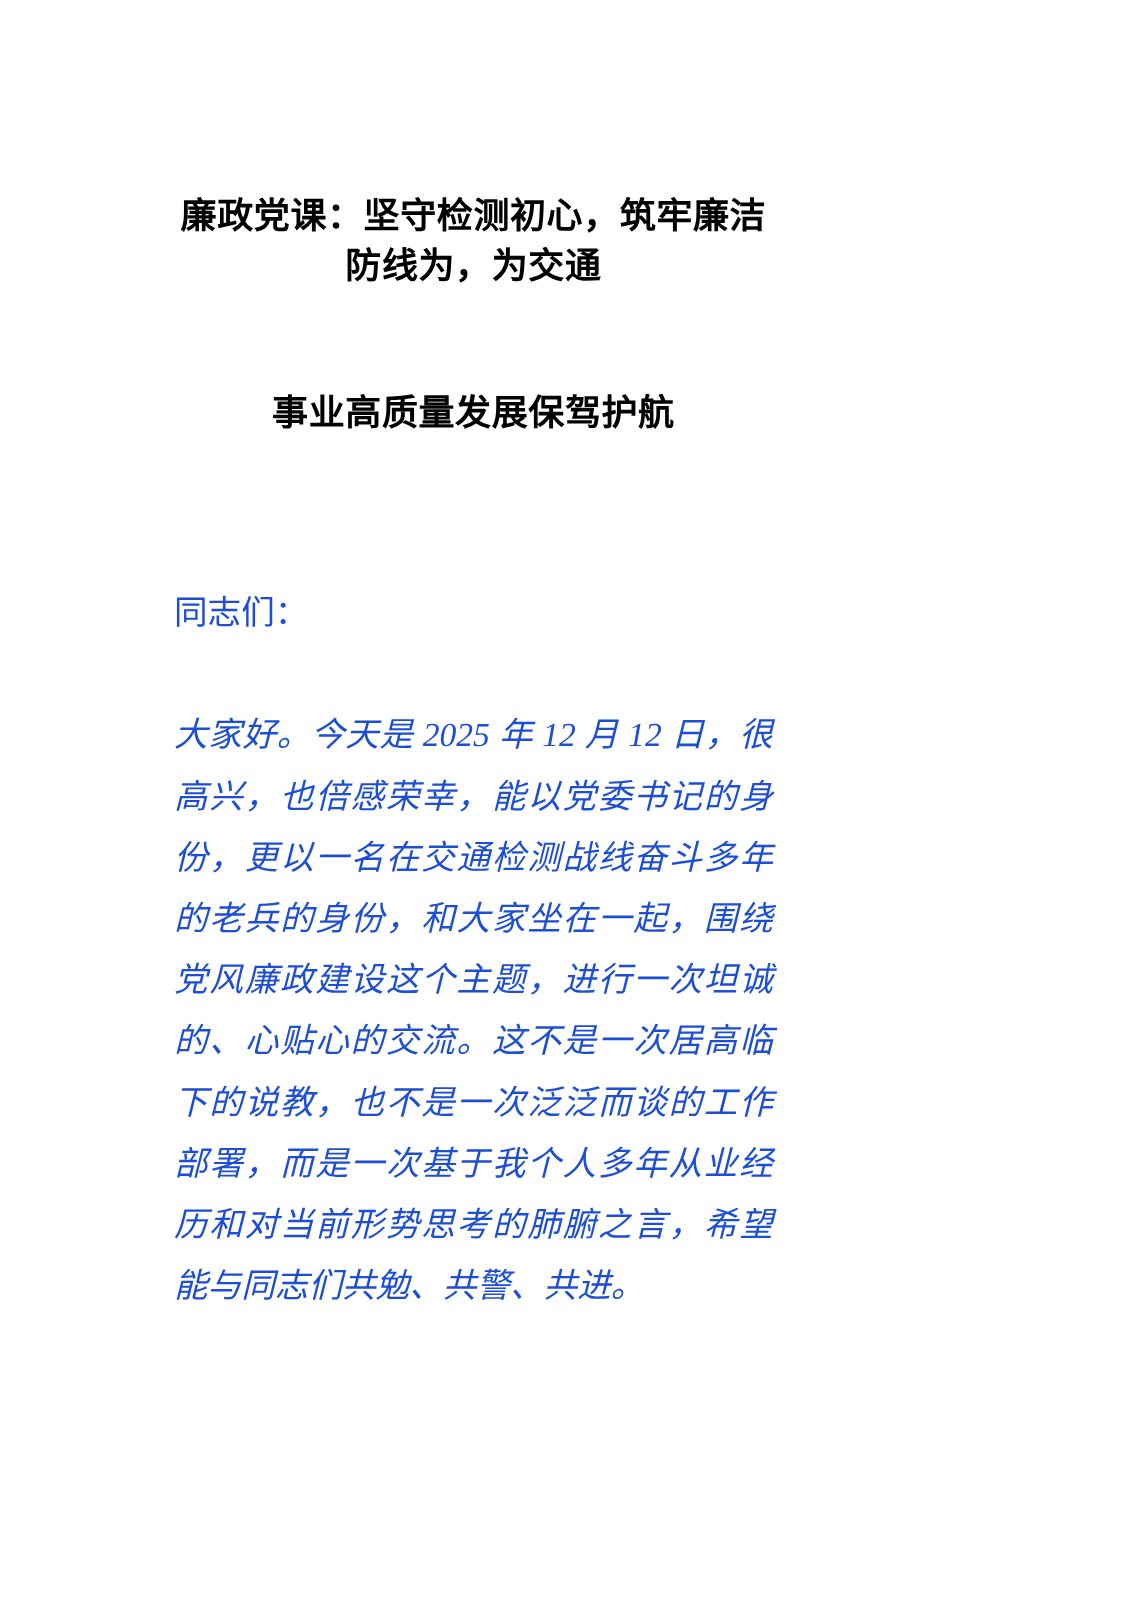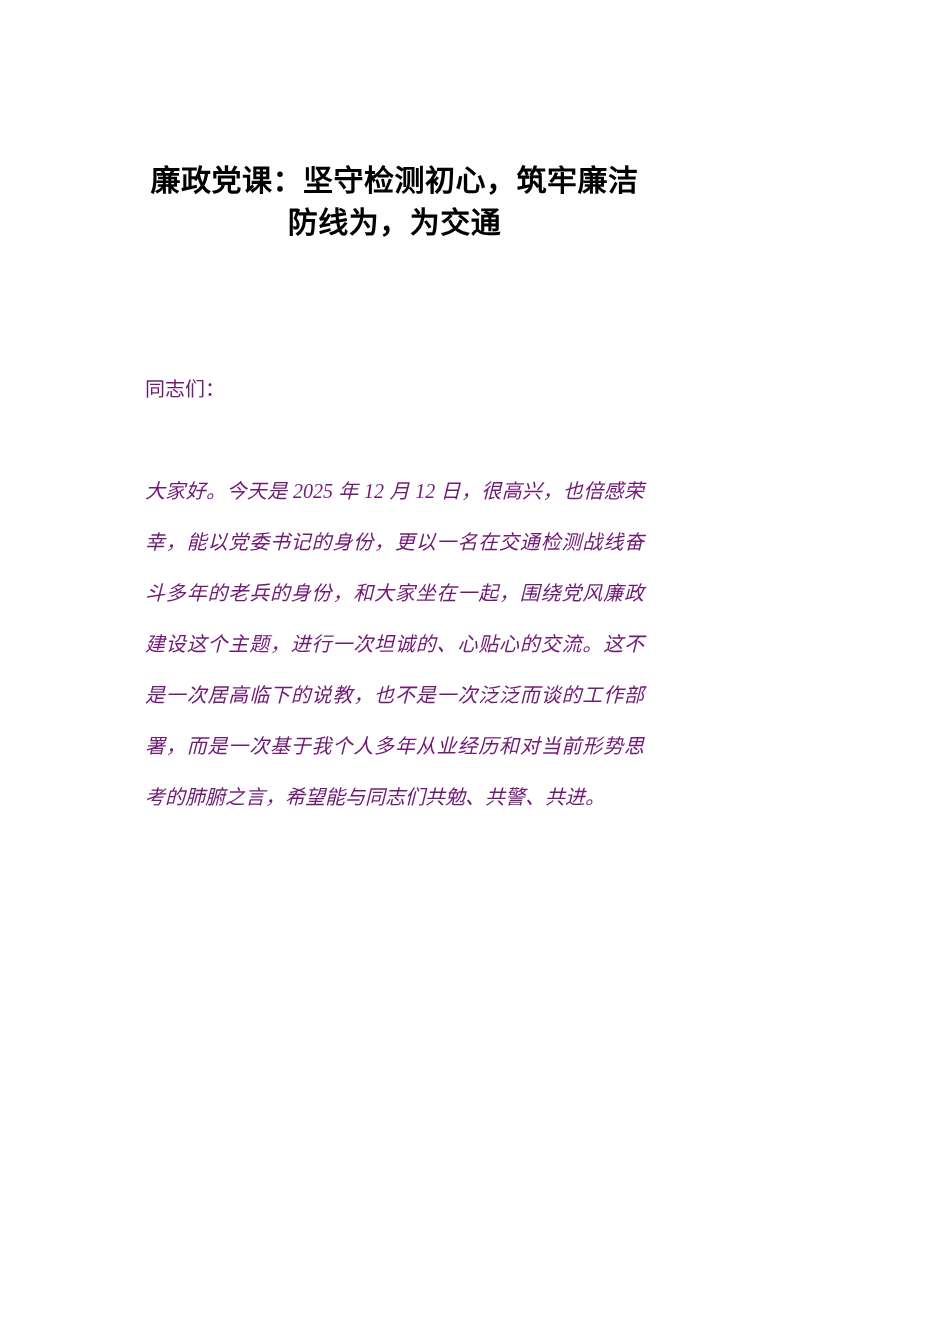--- a/index.html
+++ b/index.html
@@ -26,40 +26,41 @@
     color: #000000;
     letter-spacing: 0.5px;
     line-height: 42px;
   }
   .doc-title.line1 { margin-top: 160px; }
   .doc-title.line2 { margin-top: 80px; }
   .body-text {
     margin-top: 120px;
   }
   .body-text p {
-    font-size: 20px;
+    font-size: 28px;
     line-height: 51px;
     text-align: justify;
     text-justify: inter-ideograph;
-    color: #701a75;
+    color: #1d4ed8;
     margin: 0;
   }
   .body-text p + p {
     margin-top: 51px;
     font-style: italic;
   }
 </style>
 </head>
 <body>
 
 <div class="page">
   <div class="content">
 
     <div class="doc-title line1">廉政党课：坚守检测初心，筑牢廉洁防线为，为交通</div>
 
+    <div class="doc-title line2">事业高质量发展保驾护航</div>
 
     <div class="body-text">
       <p>同志们：</p>
 
       <p>大家好。今天是 2025 年 12 月 12 日，很高兴，也倍感荣幸，能以党委书记的身份，更以一名在交通检测战线奋斗多年的老兵的身份，和大家坐在一起，围绕党风廉政建设这个主题，进行一次坦诚的、心贴心的交流。这不是一次居高临下的说教，也不是一次泛泛而谈的工作部署，而是一次基于我个人多年从业经历和对当前形势思考的肺腑之言，希望能与同志们共勉、共警、共进。</p>
 
     </div>
 
   </div>
 </div>

